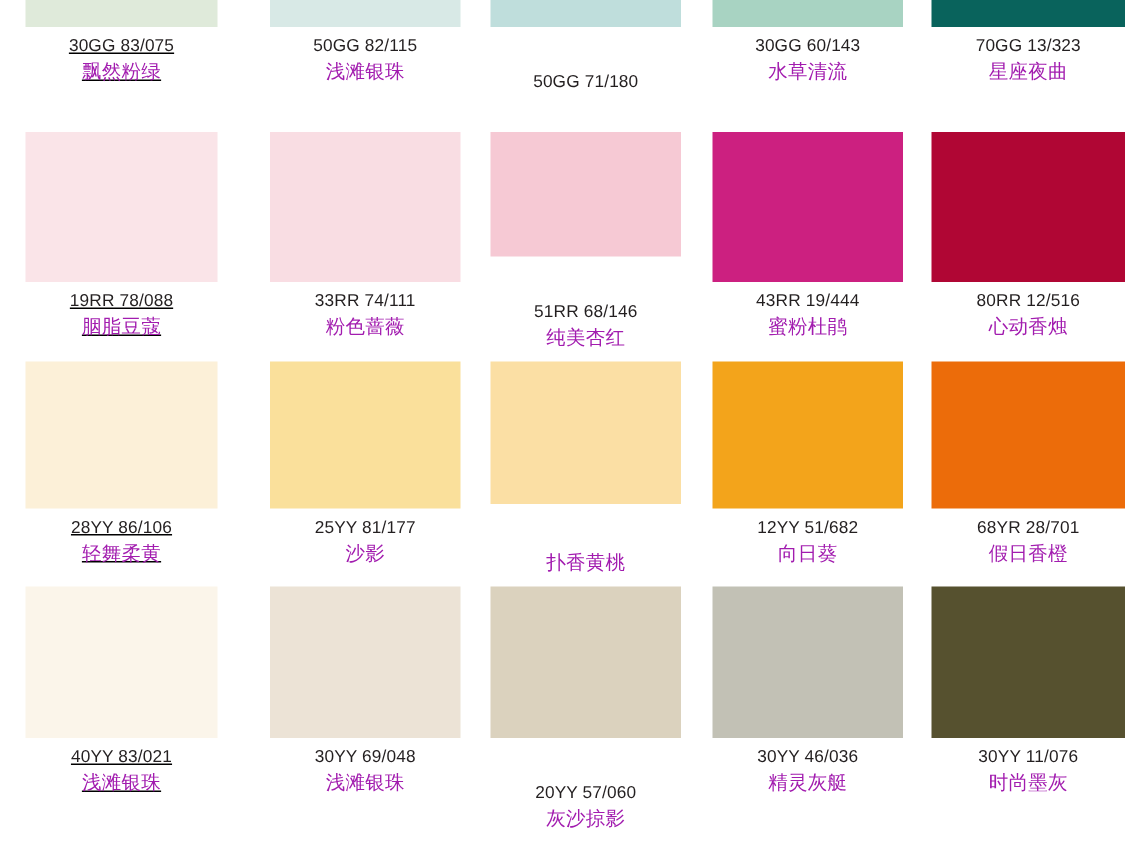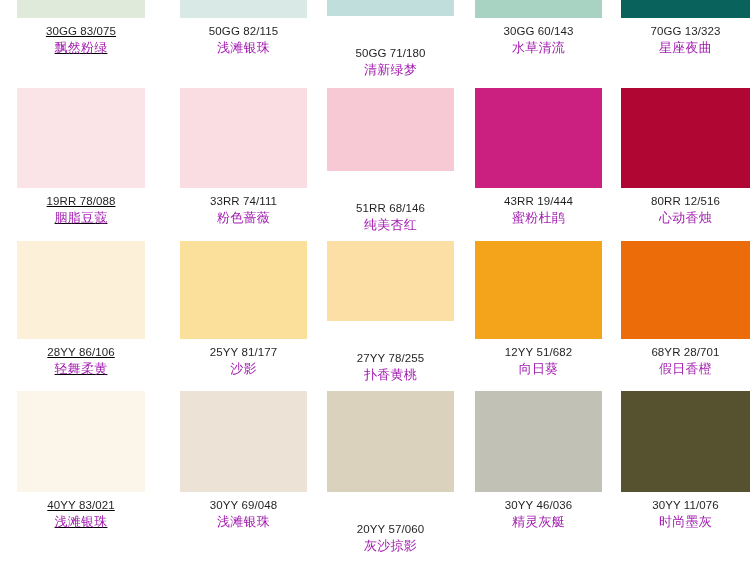--- a/index.html
+++ b/index.html
@@ -101,21 +101,20 @@
       <div class="swatch-chip" style="background-color: rgb(216, 233, 230);"></div>
       <div class="swatch-labels">
         <span class="swatch-code">50GG 82/115</span>
         <span class="swatch-name">浅滩银珠</span>
       </div>
     </div>
     <div class="swatch-cell col-3">
       <div class="swatch-chip" style="background-color: rgb(191, 222, 220);"></div>
       <div class="swatch-labels">
         <span class="swatch-code">50GG 71/180</span>
-        <span class="swatch-name">清新绿梦</span>
       </div>
     </div>
     <div class="swatch-cell col-4">
       <div class="swatch-chip" style="background-color: rgb(168, 211, 194);"></div>
       <div class="swatch-labels">
         <span class="swatch-code">30GG 60/143</span>
         <span class="swatch-name">水草清流</span>
       </div>
     </div>
     <div class="swatch-cell col-5">
@@ -176,21 +175,20 @@
     <div class="swatch-cell col-2">
       <div class="swatch-chip" style="background-color: rgb(250, 224, 155);"></div>
       <div class="swatch-labels">
         <span class="swatch-code">25YY 81/177</span>
         <span class="swatch-name">沙影</span>
       </div>
     </div>
     <div class="swatch-cell col-3">
       <div class="swatch-chip" style="background-color: rgb(251, 223, 164);"></div>
       <div class="swatch-labels">
-        <span class="swatch-code">27YY 78/255</span>
         <span class="swatch-name">扑香黄桃</span>
       </div>
     </div>
     <div class="swatch-cell col-4">
       <div class="swatch-chip" style="background-color: rgb(243, 164, 27);"></div>
       <div class="swatch-labels">
         <span class="swatch-code">12YY 51/682</span>
         <span class="swatch-name">向日葵</span>
       </div>
     </div>

